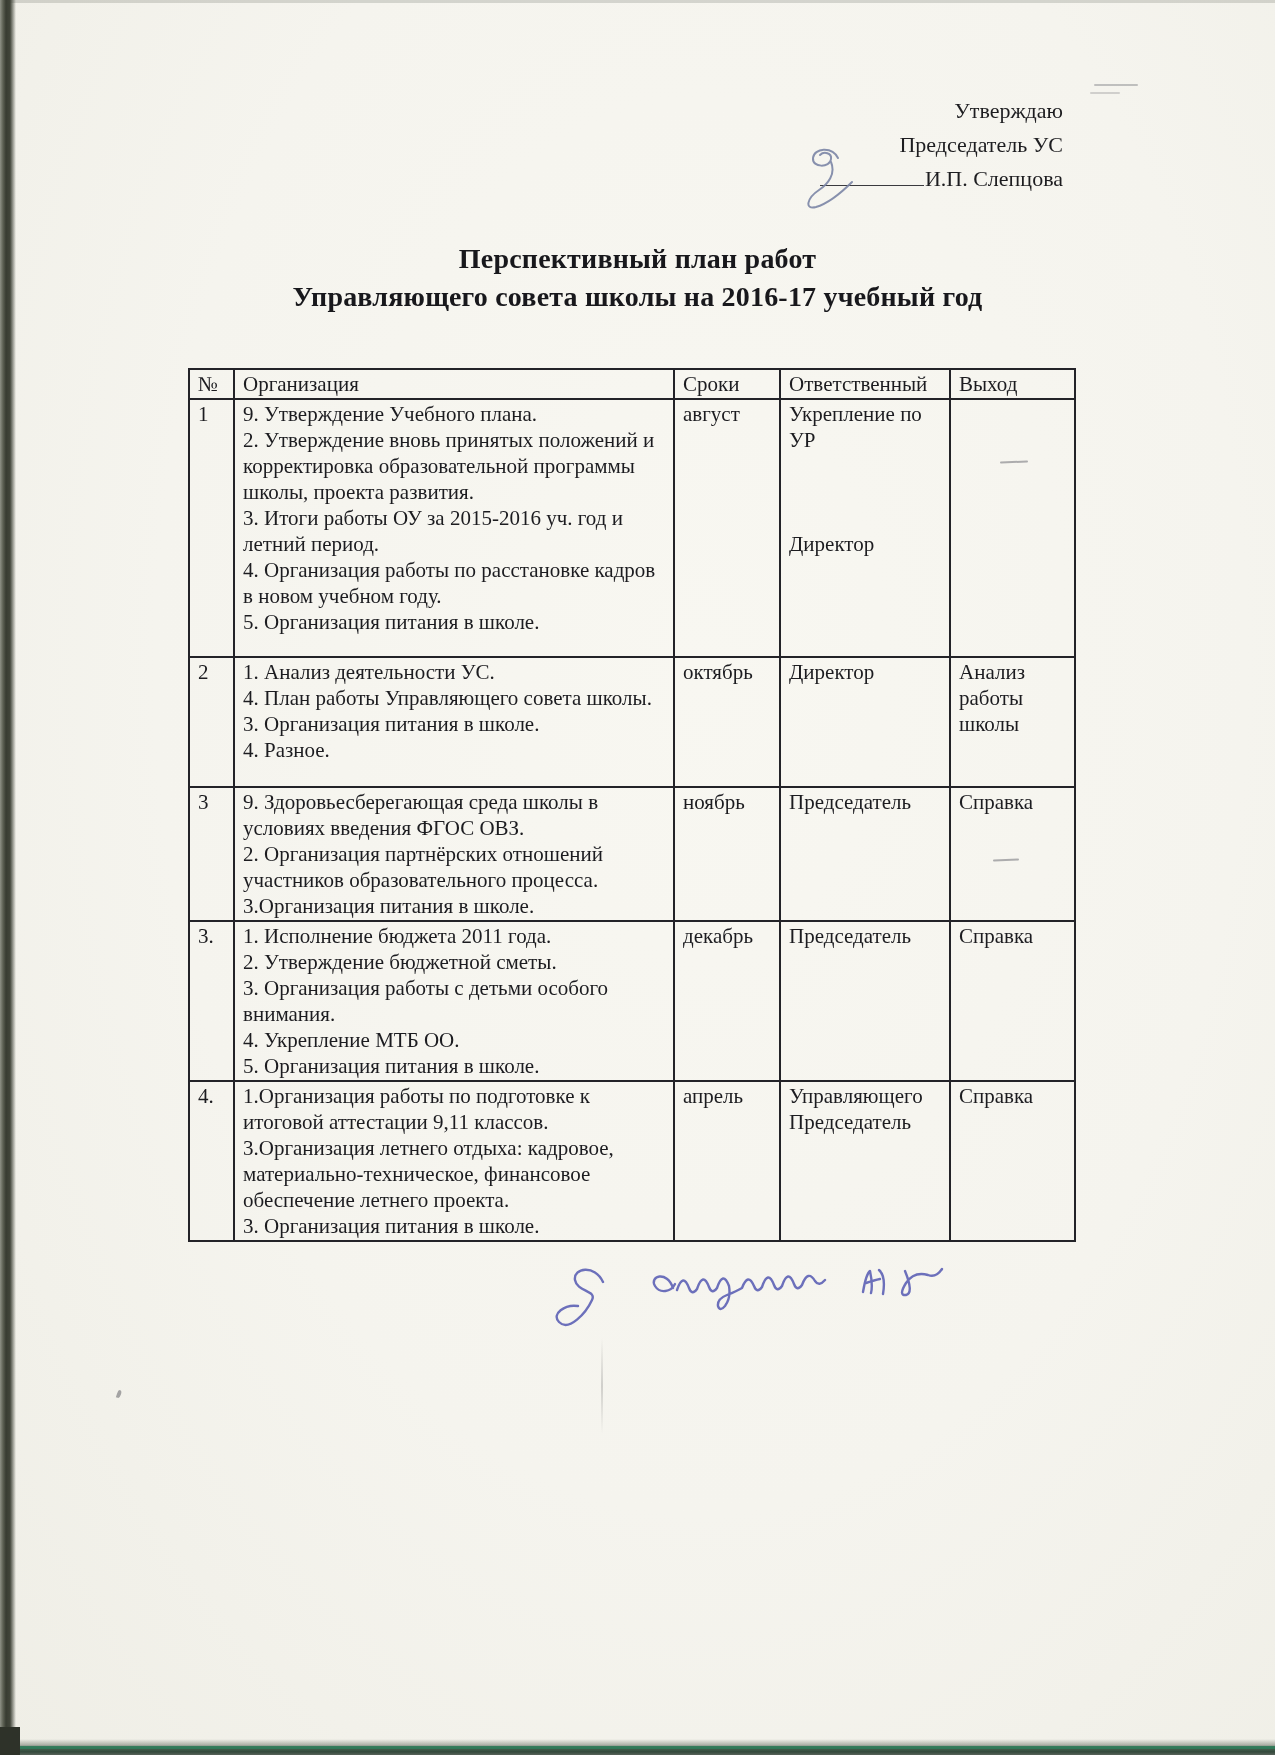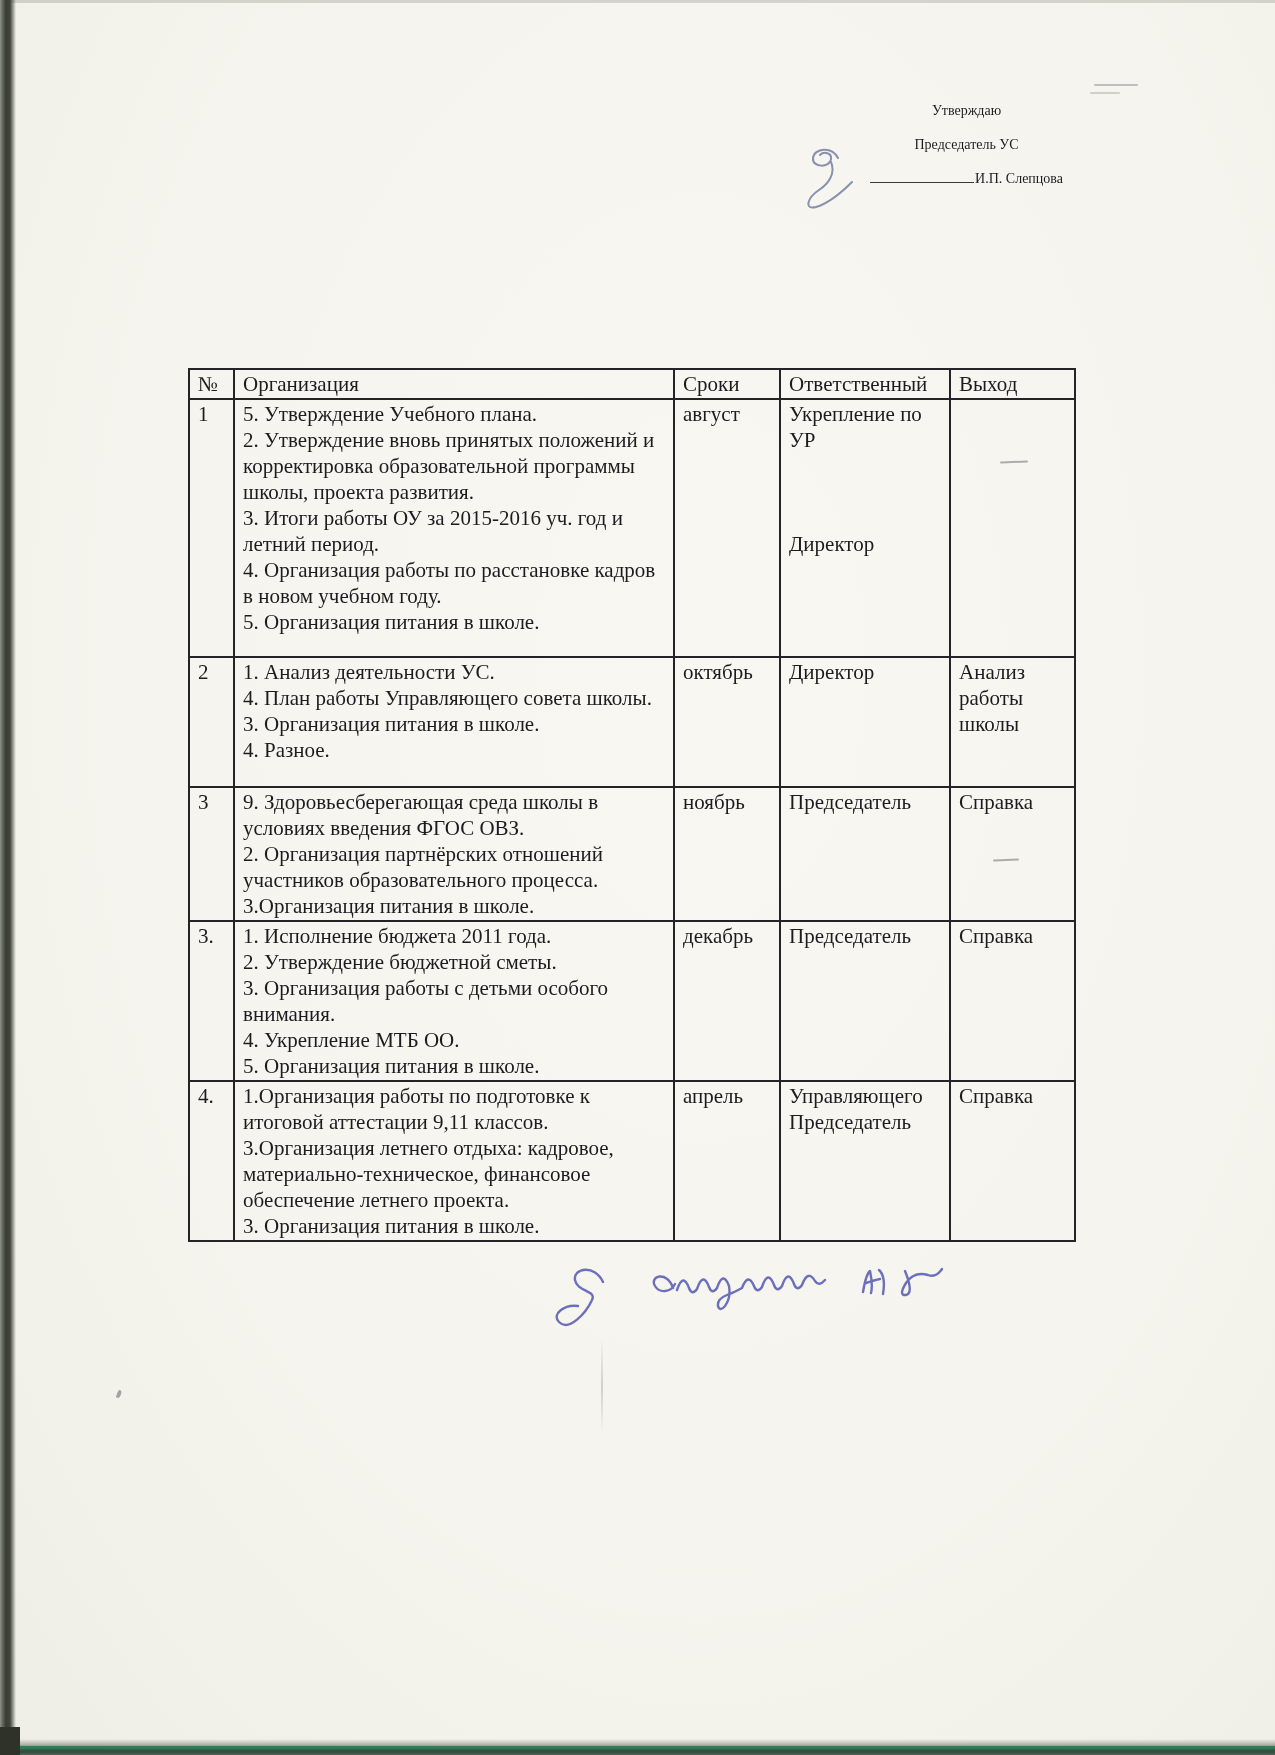--- a/index.html
+++ b/index.html
@@ -16,21 +16,21 @@
   
   .edge-left{position:absolute;left:0;top:0;bottom:0;width:16px;
     background:linear-gradient(to right,#8f9287 0px,#5d6154 3px,#383c32 6px,#41453a 10px,rgba(65,69,58,0) 16px);}
   .edge-top{position:absolute;left:0;right:0;top:0;height:3px;background:rgba(60,64,55,.18);}
   .edge-bottom{position:absolute;left:0;right:0;bottom:0;height:16px;
     background:linear-gradient(to bottom,rgba(40,46,38,0) 0%,rgba(56,66,52,.35) 35%,#3f5a48 65%,#33493c 80%,#59635a 100%);}
   .green-line{position:absolute;left:14px;right:0;bottom:6px;height:3px;background:#2e7a58;opacity:.9;}
   .corner-bl{position:absolute;left:0;bottom:0;width:20px;height:28px;background:#2e3229;}
 
   
-  .approval{position:absolute;top:94px;right:212px;text-align:center;font-size:14px;line-height:34px;}
+  .approval{position:absolute;top:94px;right:212px;text-align:right;font-size:22px;line-height:34px;}
   .sig-row{white-space:nowrap;}
   .sig-blank{display:inline-block;width:104px;border-bottom:1.6px solid #3a3a3e;height:1em;vertical-align:baseline;margin-right:1px;}
   .top-sig{position:absolute;left:792px;top:140px;}
 
   
   .title{position:absolute;top:240px;left:0;width:1275px;text-align:center;
     font-size:28px;font-weight:700;line-height:38px;letter-spacing:.2px;color:#18181c;}
 
   
   .plan-table{position:absolute;top:368px;left:188px;width:886px;
@@ -71,20 +71,24 @@
     <div class="sig-row"><span class="sig-blank"></span><span>И.П. Слепцова</span></div>
   </div>
 
   <svg class="top-sig" width="110" height="72" viewBox="0 0 110 72">
     <g fill="none" stroke="#7c86a6" stroke-width="2" stroke-linecap="round" stroke-linejoin="round" opacity="0.9">
       <path d="M46,18 C40,6 22,8 21,18 C20,28 38,28 39,19 C40,13 32,11 28,15"></path>
       <path d="M39,22 C44,34 36,44 27,50 C15,58 12,70 24,67 C38,63 52,50 60,42"></path>
     </g>
   </svg>
 
+  <div class="title">
+    <div>Перспективный план работ</div>
+    <div>Управляющего  совета школы на 2016-17 учебный год</div>
+  </div>
 
   <table class="plan-table">
     <colgroup>
       <col style="width:45px">
         <col style="width:440px">
         <col style="width:106px">
         <col style="width:170px">
         <col style="width:125px">
     </colgroup>
     <thead>
@@ -93,21 +97,21 @@
           <th>Организация</th>
           <th>Сроки</th>
           <th>Ответственный</th>
           <th>Выход</th>
         </tr>
     </thead>
     <tbody id="table-body">
         <tr>
           <td class="c-num">1</td>
           <td class="c-act">
-            <div class="line">5. Утверждение Учебного плана.</div>
+            <div class="line">9. Утверждение Учебного плана.</div>
             <div class="line">2. Утверждение вновь принятых положений и корректировка образовательной программы школы, проекта развития.</div>
             <div class="line">3. Итоги работы ОУ за 2015-2016  уч. год и летний период.</div>
             <div class="line">4. Организация работы по расстановке кадров в новом учебном году.</div>
             <div class="line">5. Организация питания в школе.</div>
           </td>
           <td class="c-term">август</td>
           <td class="c-resp">
             <div class="line">Укрепление по УР</div>
             <div class="line">&nbsp;</div>
             <div class="line">&nbsp;</div>

